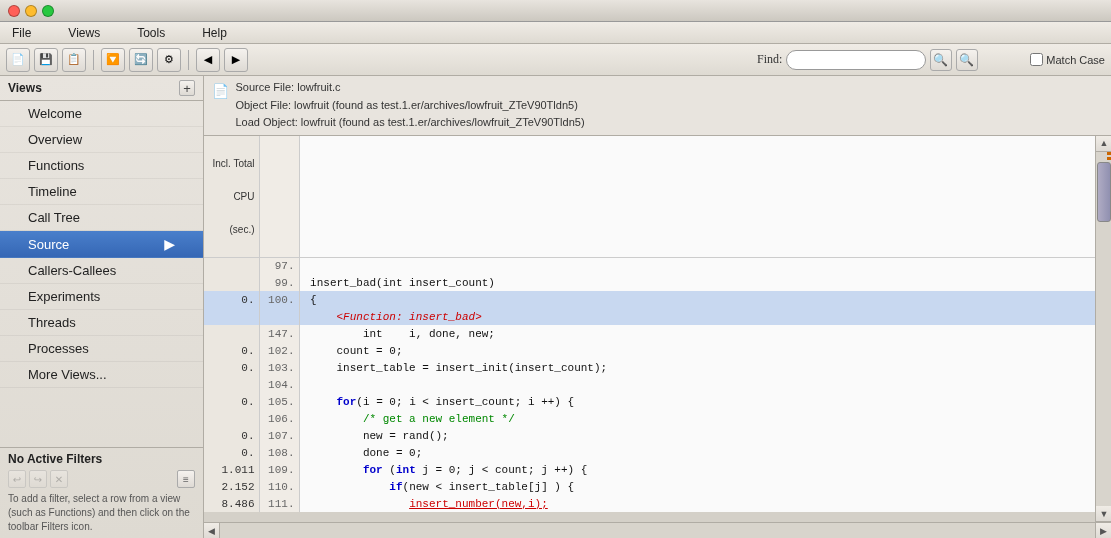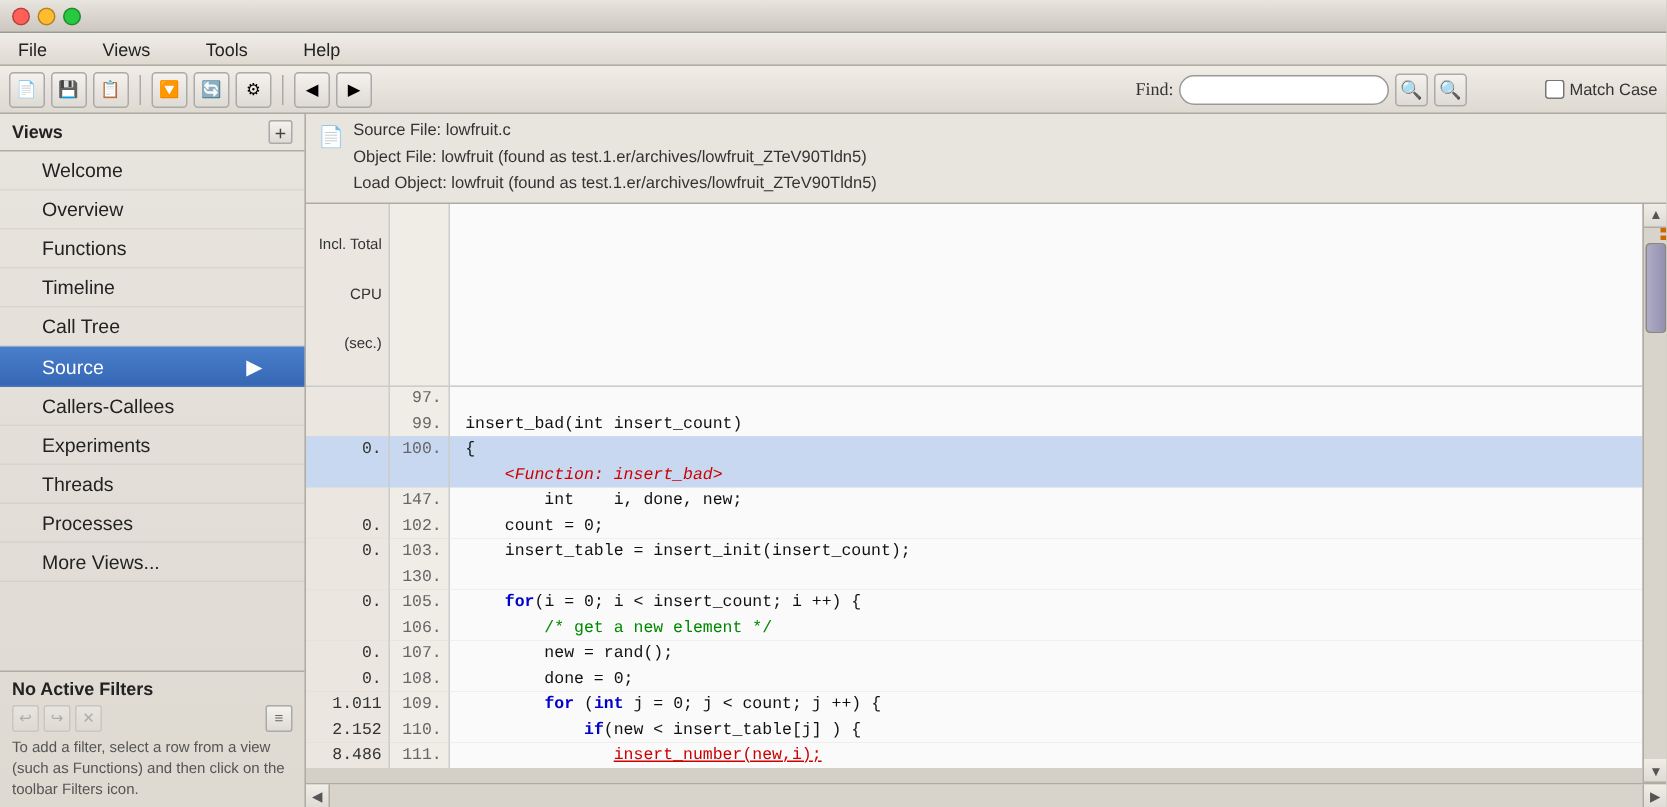--- a/index.html
+++ b/index.html
@@ -487,21 +487,21 @@
                 <td class="col-linenum">102.</td>
                 <td class="col-code">     count = 0;</td>
               </tr>
               <tr>
                 <td class="col-metric">0.</td>
                 <td class="col-linenum">103.</td>
                 <td class="col-code">     insert_table = insert_init(insert_count);</td>
               </tr>
               <tr>
                 <td class="col-metric"></td>
-                <td class="col-linenum">130.</td>
+                <td class="col-linenum">104.</td>
                 <td class="col-code"></td>
               </tr>
               <tr>
                 <td class="col-metric">0.</td>
                 <td class="col-linenum">105.</td>
                 <td class="col-code">     <span class="code-keyword">for</span>(i = 0; i &lt; insert_count; i ++) {</td>
               </tr>
               <tr>
                 <td class="col-metric"></td>
                 <td class="col-linenum">106.</td>

